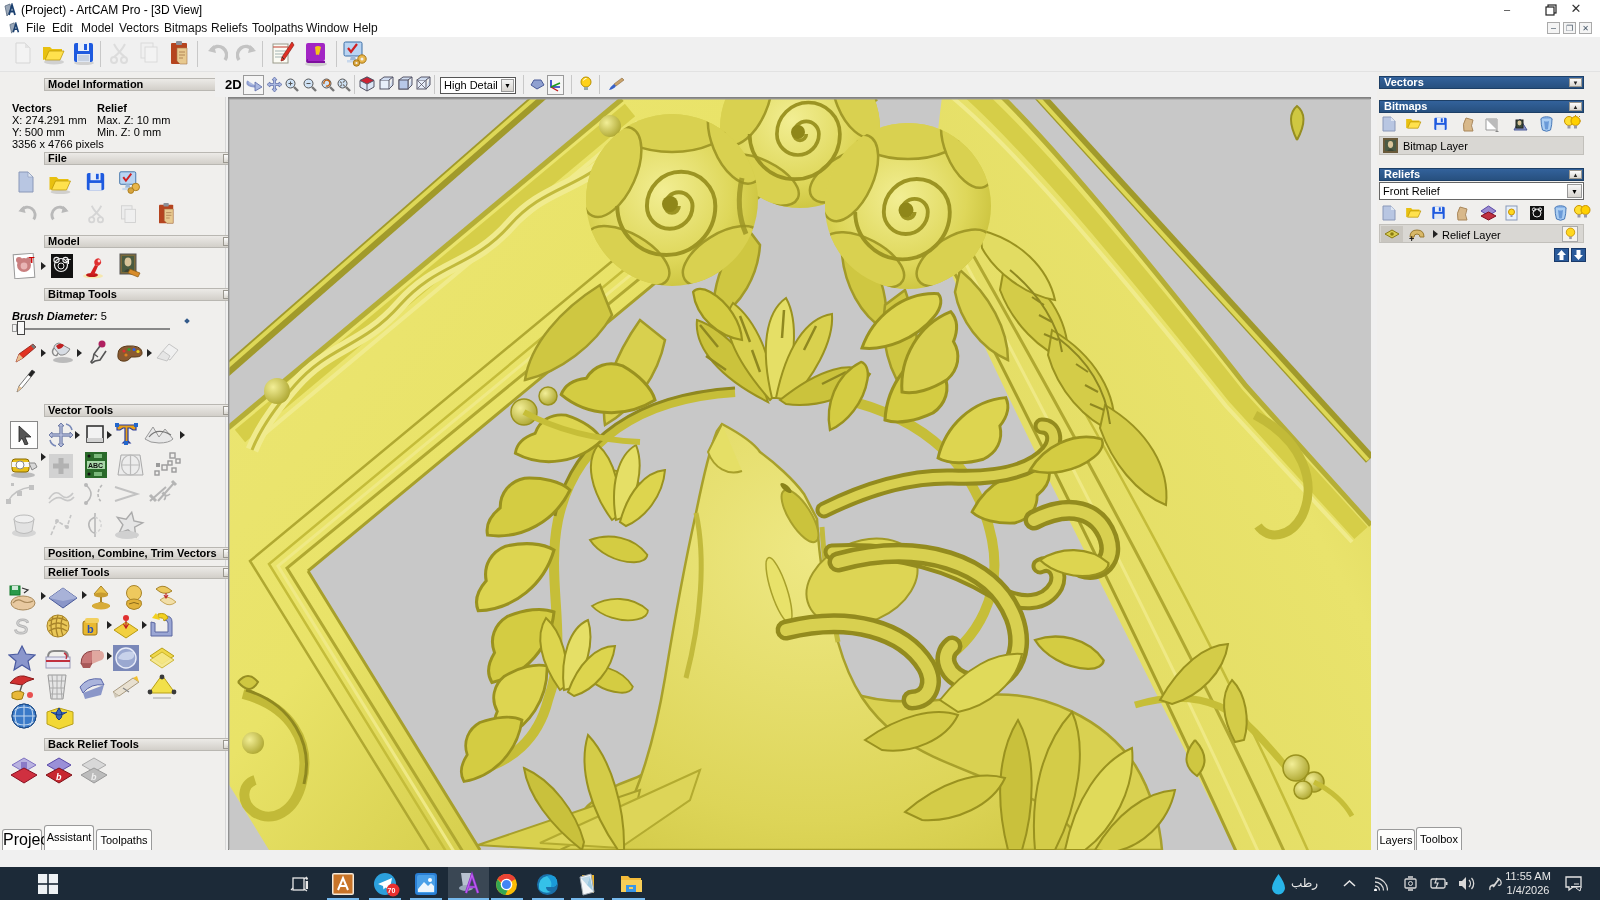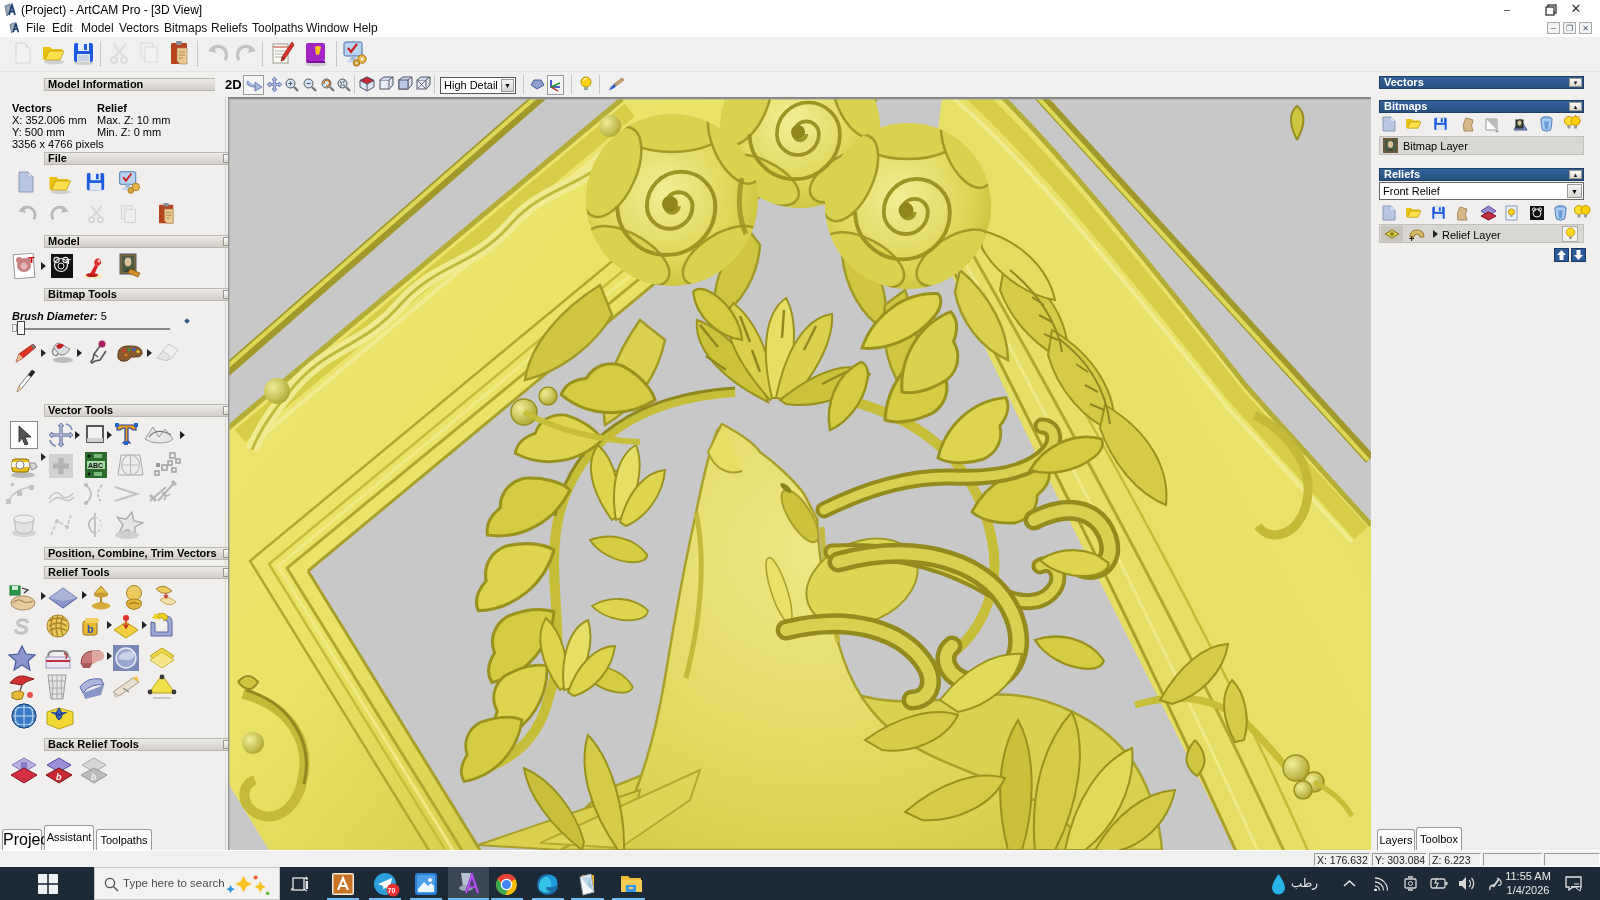--- a/index.html
+++ b/index.html
@@ -141,21 +141,21 @@
   <div class="tsep" style="left:100px"></div>
   <div class="tsep" style="left:197px"></div>
   <div class="tsep" style="left:262px"></div>
   <div class="tsep" style="left:336px"></div>
 </div>
 
 <div id="lpanel" class="abs">
   <div class="lhdr" style="top:6px">Model Information<span class="hb">▲</span></div>
   <div class="txt" style="left:12px;top:30px;font-weight:bold">Vectors</div>
   <div class="txt" style="left:97px;top:30px;font-weight:bold">Relief</div>
-  <div class="txt" style="left:12px;top:42px">X: 352.006 mm</div>
+  <div class="txt" style="left:12px;top:42px">X: 274.291 mm</div>
   <div class="txt" style="left:97px;top:42px">Max. Z: 10 mm</div>
   <div class="txt" style="left:12px;top:54px">Y: 500 mm</div>
   <div class="txt" style="left:97px;top:54px">Min. Z: 0 mm</div>
   <div class="txt" style="left:12px;top:66px">3356 x 4766 pixels</div>
   <div class="lhdr" style="top:80px">File<span class="hb">▲</span></div>
   <svg class="abs" style="left:16px;top:99px" width="20" height="23" viewBox="0 0 20 23">
         <path d="M3 1 h9 l5 5 v15 h-14 z" fill="#b8c6e2" stroke="#8a98b8"></path>
         <path d="M12 1 l5 5 h-5 z" fill="#dde5f2" stroke="#8a98b8" stroke-width="0.6"></path>
       </svg>
   <svg class="abs" style="left:48px;top:102px" width="24" height="20" viewBox="0 0 23 20">
@@ -995,49 +995,28 @@
         <path d="M4.5 0 L9 5 H6.5 V10 H2.5 V5 H0 Z" fill="#fff"></path>
       </svg>
   <div class="abs" style="left:194px;top:176px;width:15px;height:14px;background:#2a5a9a;border:1px solid #1a3a6a"></div>
   <svg class="abs" style="left:197px;top:178px" width="9" height="10" viewBox="0 0 9 10">
         <path d="M4.5 10 L9 5 H6.5 V0 H2.5 V5 H0 Z" fill="#fff"></path>
       </svg>
   <div class="abs" style="left:0px;top:757px;width:38px;height:21px;background:#fdfdfc;border:1px solid #9a9a9a;border-bottom:none;border-radius:3px 3px 0 0;font-size:11px;text-align:center;line-height:20px">Layers</div>
   <div class="abs" style="left:39px;top:755px;width:46px;height:23px;background:#fdfdfc;border:1px solid #9a9a9a;border-bottom:none;border-radius:3px 3px 0 0;font-size:11px;text-align:center;line-height:22px">Toolbox</div>
 </div>
 
-<div id="statusbar" class="abs">
-  <div class="sbox" style="left:1314px;width:56px">X: 176.632</div>
-  <div class="sbox" style="left:1372px;width:55px">Y: 303.084</div>
-  <div class="sbox" style="left:1429px;width:52px">Z: 6.223</div>
-  <div class="sbox" style="left:1483px;width:59px"></div>
-  <div class="sbox" style="left:1544px;width:56px"></div>
-</div>
 
 <div id="taskbar" class="abs">
   <svg class="abs" style="left:38px;top:7px" width="20" height="20" viewBox="0 0 20 20">
         <rect x="0" y="0" width="9.2" height="9.2" fill="#eef2f5"></rect>
         <rect x="10.8" y="0" width="9.2" height="9.2" fill="#eef2f5"></rect>
         <rect x="0" y="10.8" width="9.2" height="9.2" fill="#eef2f5"></rect>
         <rect x="10.8" y="10.8" width="9.2" height="9.2" fill="#eef2f5"></rect>
       </svg>
-  <div id="search">
-    <svg class="abs" style="left:9px;top:9px" width="15" height="15" viewBox="0 0 15 15">
-          <circle cx="6" cy="6" r="4.6" fill="none" stroke="#4d4d4d" stroke-width="1.3"></circle>
-          <path d="M9.5 9.5 L14 14" stroke="#4d4d4d" stroke-width="1.3"></path>
-        </svg>
-    <span class="abs" style="left:28px;top:9px;font-size:11.5px;white-space:nowrap">Type here to search</span>
-    <svg class="abs" style="left:130px;top:5px" width="52" height="24" viewBox="0 0 56 24">
-          <path d="M20 2 L23 8 L29 11 L23 14 L20 20 L17 14 L11 11 L17 8 Z" fill="#f7c325"></path>
-          <path d="M38 8 L40 12 L44 14 L40 16 L38 20 L36 16 L32 14 L36 12 Z" fill="#f7c325"></path>
-          <path d="M6 12 L7.5 15 L10.5 16.5 L7.5 18 L6 21 L4.5 18 L1.5 16.5 L4.5 15 Z" fill="#2a9ae0"></path>
-          <circle cx="33" cy="4" r="2.2" fill="#e8622a"></circle>
-          <circle cx="46" cy="21" r="2" fill="#6abf3a"></circle>
-        </svg>
-  </div>
   <svg class="abs" style="left:290px;top:8px" width="19" height="18" viewBox="0 0 19 18">
         <rect x="3" y="3" width="11" height="12" fill="none" stroke="#e8e8e8" stroke-width="1.3"></rect>
         <path d="M1 15 L3 13 M14 4 L17 2 M14 14 L17 16" stroke="#e8e8e8" stroke-width="1.2"></path>
         <rect x="15.6" y="6" width="2.4" height="8" fill="#e8e8e8"></rect>
         <circle cx="16.8" cy="3.6" r="1.2" fill="#e8e8e8"></circle>
       </svg>
   <div class="abs" style="left:448px;top:0;width:41px;height:33px;background:#3a4754"></div>
   <svg class="abs" style="left:332px;top:6px" width="22" height="22" viewBox="0 0 22 22">
         <rect width="22" height="22" rx="2" fill="#f5e9d8"></rect>
         <rect x="1.5" y="1.5" width="19" height="19" fill="#c87428"></rect>

